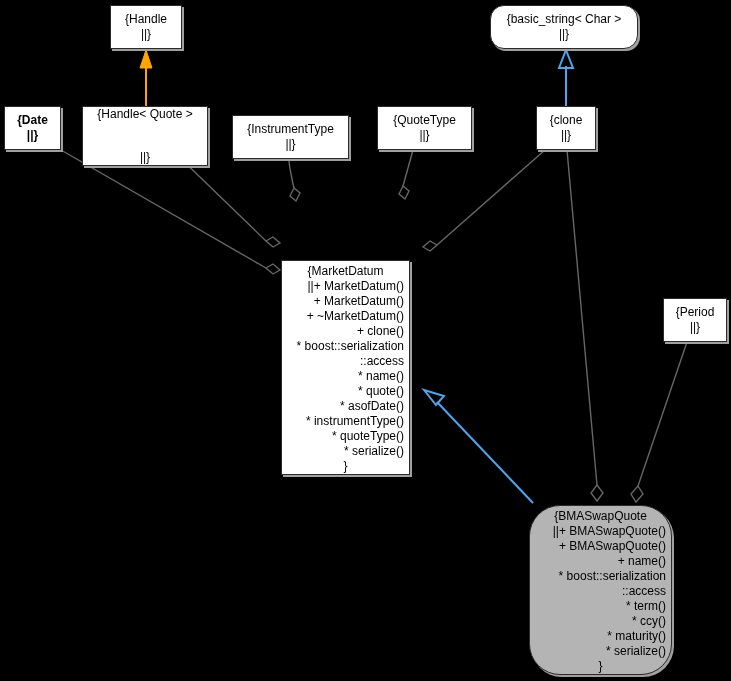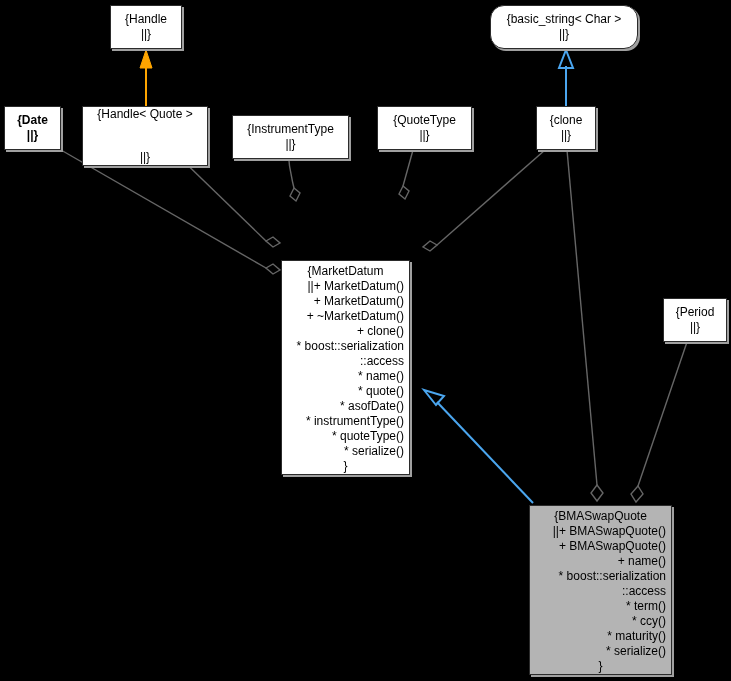--- a/index.html
+++ b/index.html
@@ -165,21 +165,21 @@
 ::access
 * name()
 * quote()
 * asofDate()
 * instrumentType()
 * quoteType()
 * serialize()</div>
     <div class="closer">}</div>
   </div>
 
-  <div class="node filled" style="left:529px; top:505px; width:143px; height:170px;">
+  <div class="node filled" style="left:529px; top:505px; width:143px; height:170px;border-radius:31px;">
     <div class="title">{BMASwapQuote</div>
     <div class="members">||+ BMASwapQuote()
 + BMASwapQuote()
 + name()
 * boost::serialization
 ::access
 * term()
 * ccy()
 * maturity()
 * serialize()</div>

